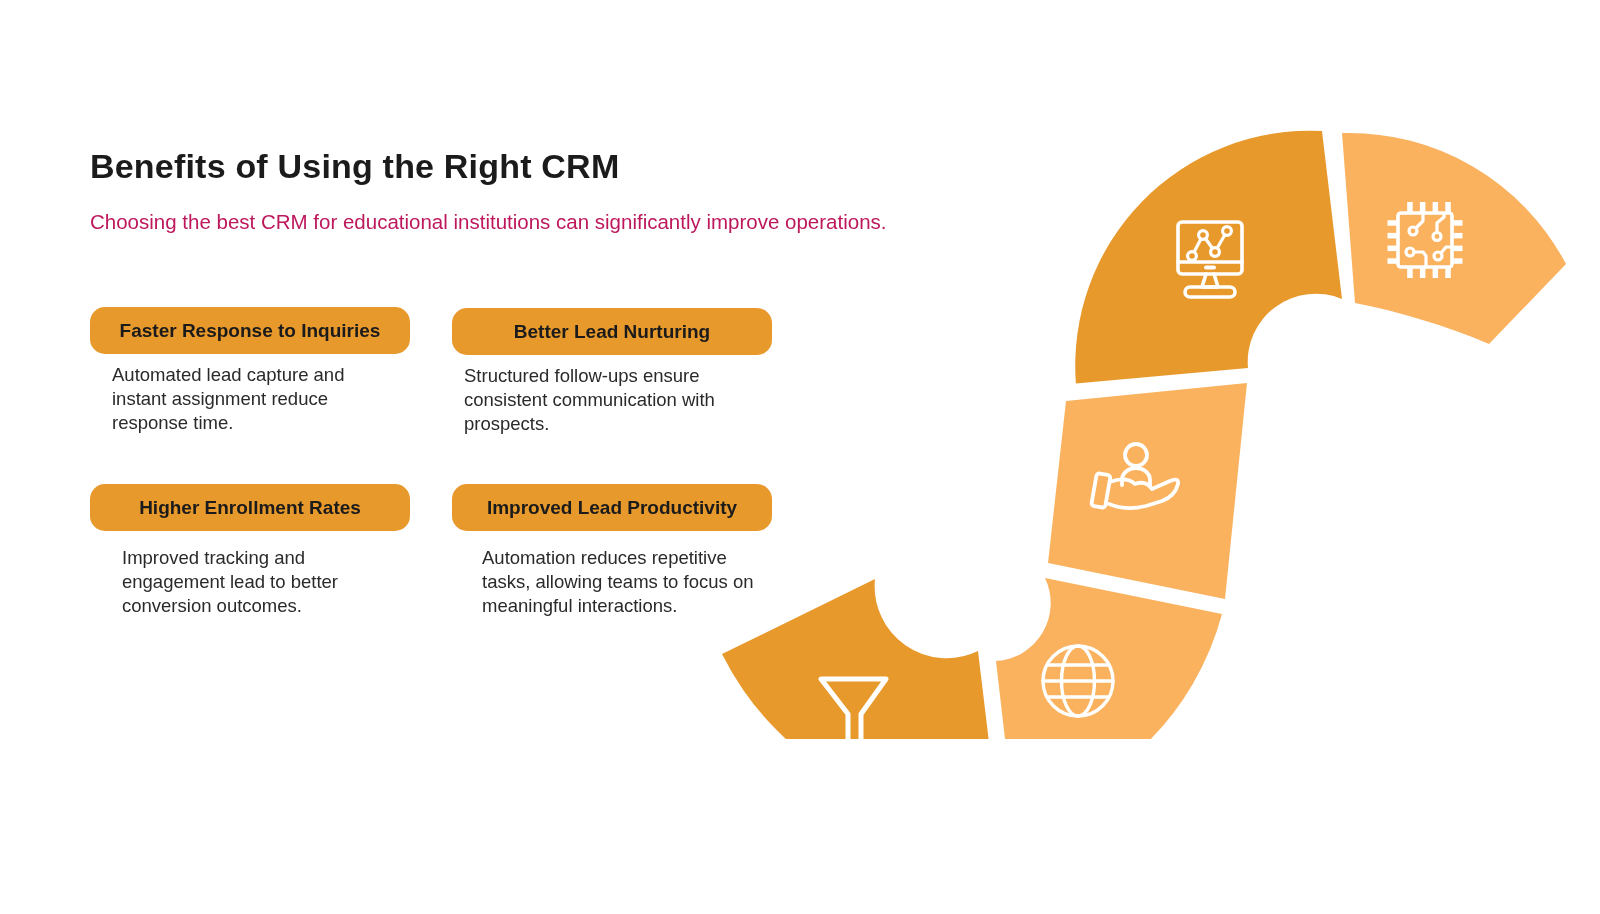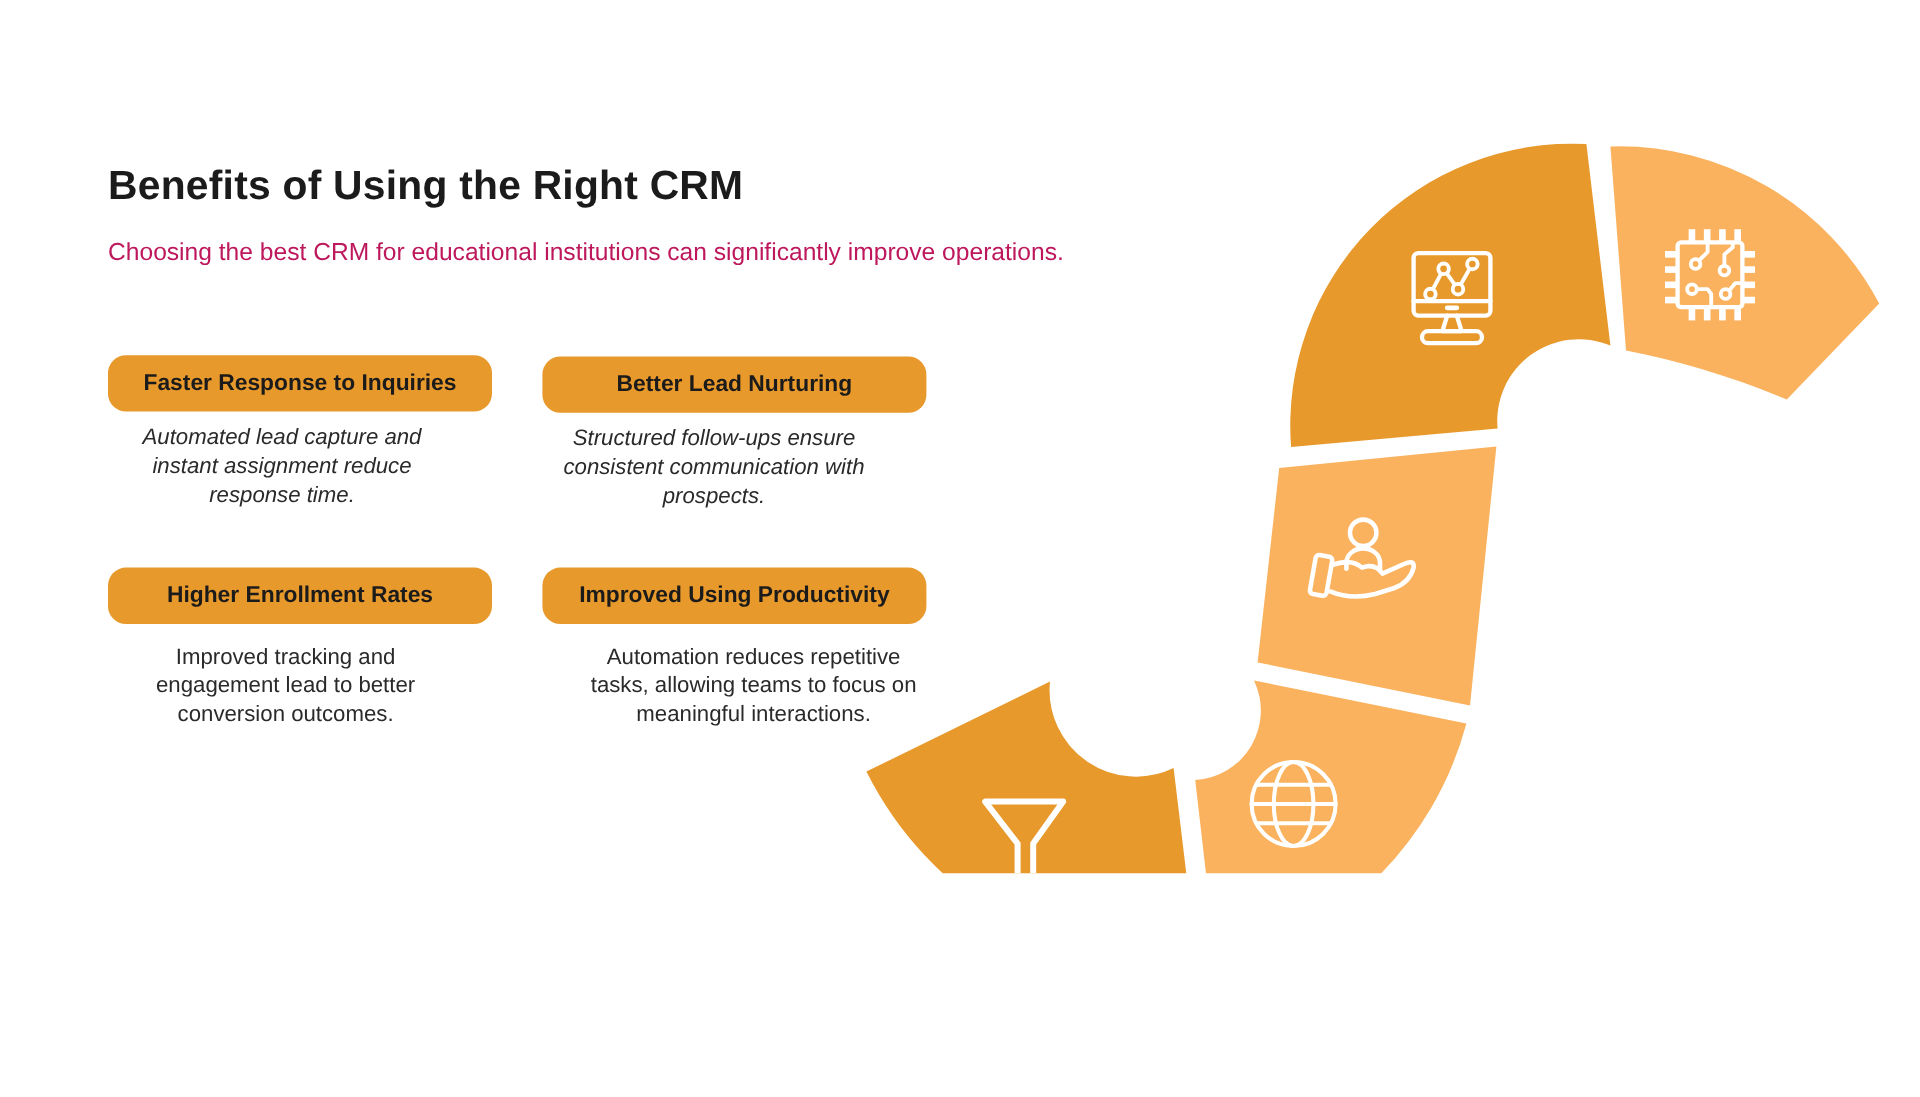--- a/index.html
+++ b/index.html
@@ -1,37 +1,38 @@
 <!DOCTYPE html>
 <html><head>
 <meta charset="utf-8">
 <style>
   html,body{margin:0;padding:0;background:#ffffff;}
   .canvas{
     position:relative;width:1600px;height:728px;background:#ffffff;overflow:hidden;
     font-family:"Liberation Sans", sans-serif;
+    margin-top:11px;
   }
   .title{
     position:absolute;left:90px;top:136px;margin:0;
     font-size:34px;font-weight:bold;color:#1b1b1b;letter-spacing:.2px;
   }
   .subtitle{
     position:absolute;left:90px;top:199px;margin:0;
     font-size:20.5px;color:#be185d;
   }
-  .card{position:absolute;text-align:center;}
+  .card{position:absolute;}
   .pill{
     width:320px;height:47px;border-radius:15px;background:#E8992C;
     display:flex;align-items:center;justify-content:center;
   }
   .pill span{font-size:19px;font-weight:bold;color:#1b1b1b;}
   .desc{
     margin:0;margin-left:22px;font-size:18.5px;line-height:24px;color:#2a2a2a;
   }
-  .row1 .desc{margin-top:9px;font-style:italic;}
+  .row1 .desc{margin-top:9px;}
   .row2 .desc{margin-top:15px;}
   .sgraphic{position:absolute;left:0;top:0;}
 </style>
 </head>
 <body>
 
 <div class="canvas">
 
   <h1 class="title">Benefits of Using the Right CRM</h1>
   <p class="subtitle">Choosing the best CRM for educational institutions can significantly improve operations.</p>
@@ -52,21 +53,21 @@
 
   <div class="card row1" style="left:452px;top:297px;">
     <div class="pill">
       <span>Better Lead Nurturing</span>
     </div>
     <p class="desc" style="width:262px;margin-left:12px;">Structured follow-ups ensure consistent communication with prospects.</p>
   </div>
 
   <div class="card row2" style="left:452px;top:473px;">
     <div class="pill">
-      <span>Improved Using Productivity</span>
+      <span>Improved Lead Productivity</span>
     </div>
     <p class="desc" style="width:292px;margin-left:30px;">Automation reduces repetitive tasks, allowing teams to focus on meaningful interactions.</p>
   </div>
 
   <svg class="sgraphic" width="1600" height="914" viewBox="0 0 1600 914">
 
     <path d="M 1075.9 372.5 A 235 235 0 0 1 1322 120 L 1342 288 A 68 68 0 0 0 1248 357 Z" fill="#E8992C"></path>
 
     <path d="M 1342 122 A 245 245 0 0 1 1566 253 L 1489 333 C 1445 314 1396 300 1355 292 Z" fill="#FAB25F"></path>
 

